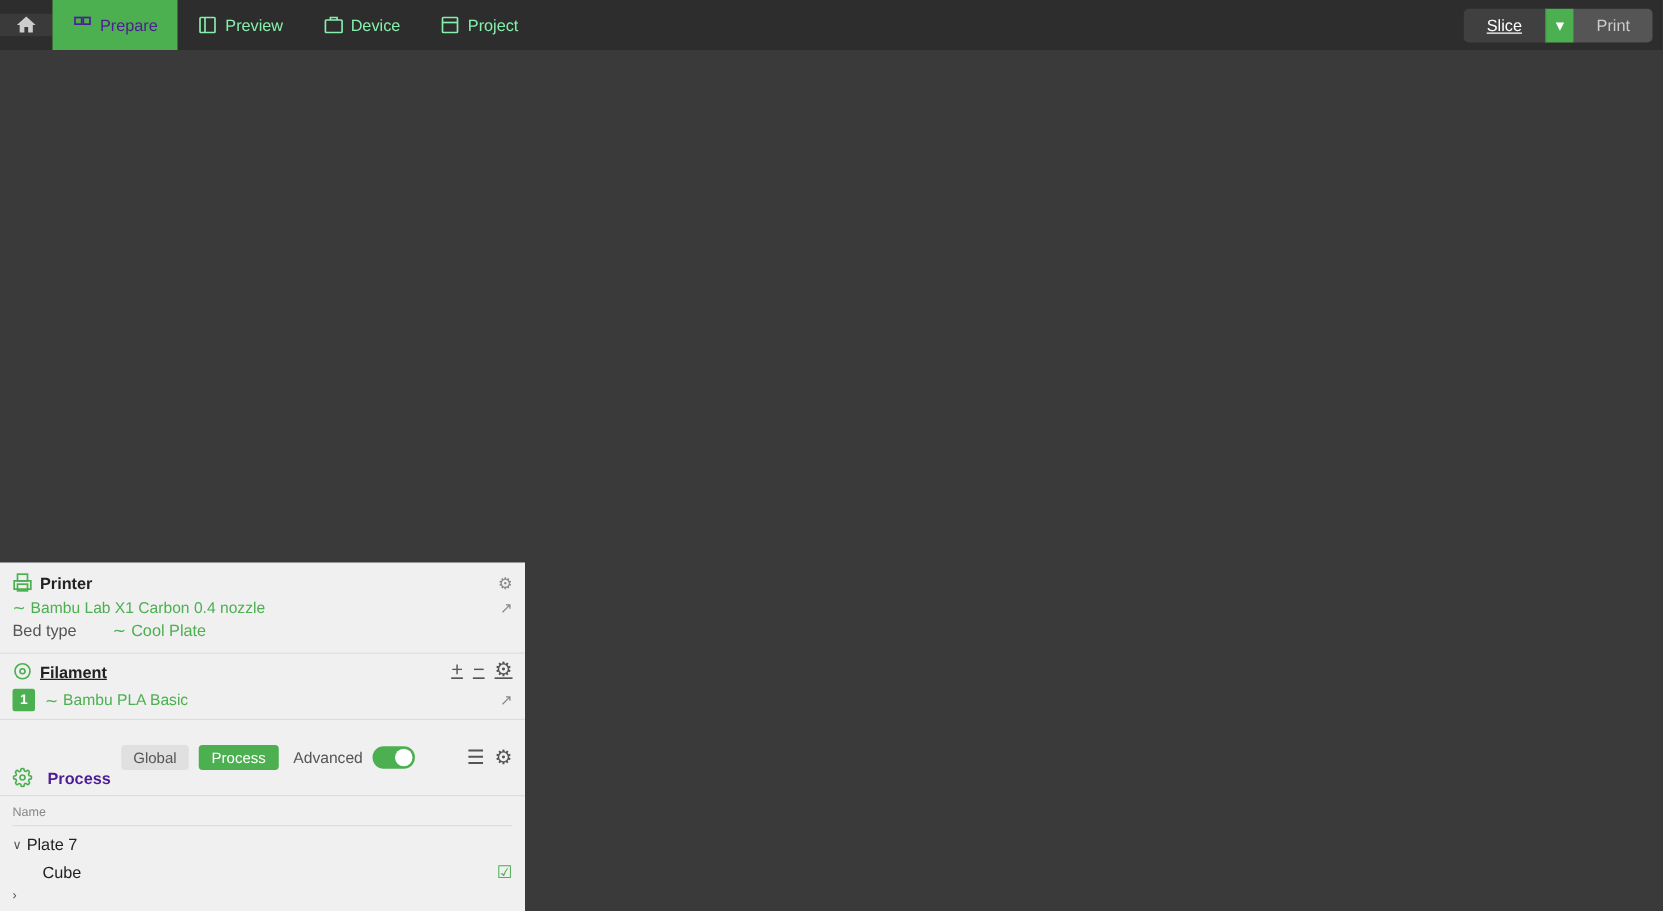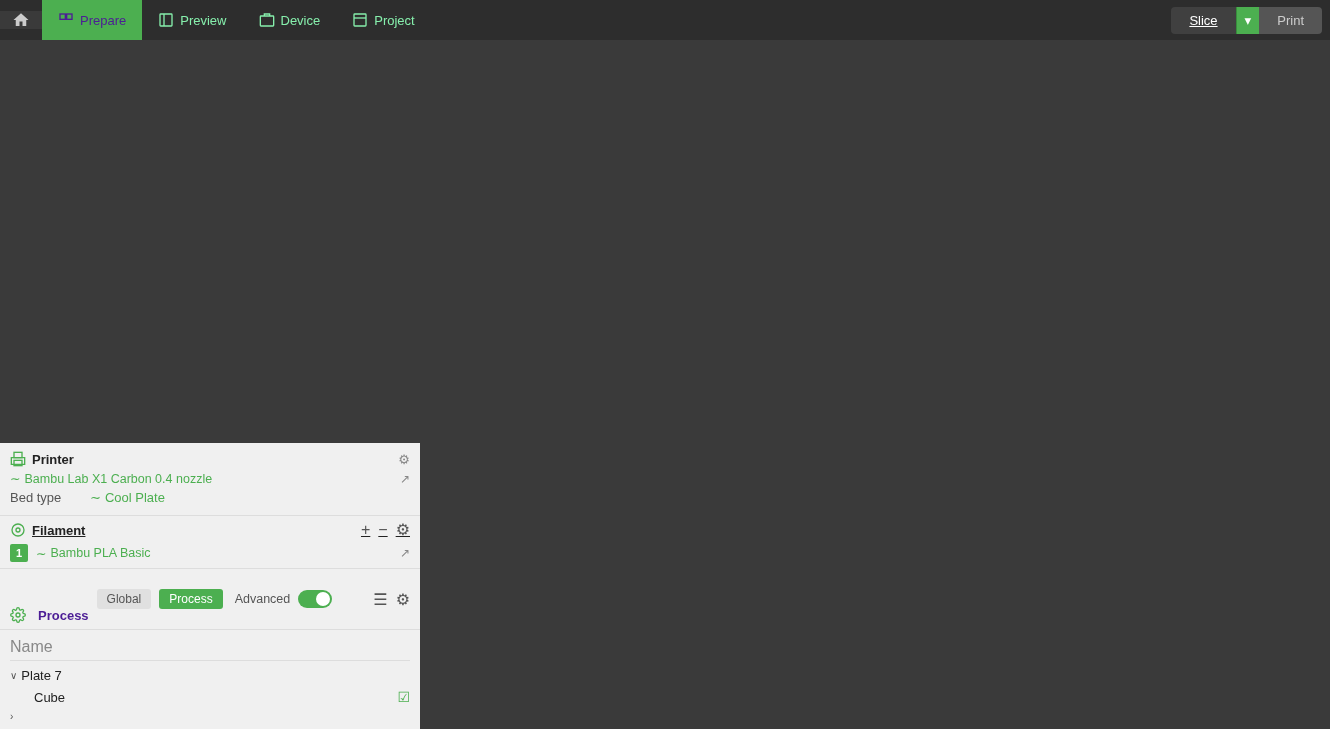--- a/index.html
+++ b/index.html
@@ -55,21 +55,21 @@
     .advanced-label { color: #555; font-size: 12.5px; margin-left: 4px; }
     .toggle { position: relative; display: inline-block; width: 34px; height: 18px; }
     .toggle input { opacity: 0; width: 0; height: 0; }
     .toggle-slider { position: absolute; cursor: pointer; top: 0; left: 0; right: 0; bottom: 0; background: #4caf50; border-radius: 18px; transition: 0.3s; }
     .toggle-slider:before { position: absolute; content: ""; height: 14px; width: 14px; left: 2px; bottom: 2px; background: white; border-radius: 50%; transition: 0.3s; transform: translateX(16px); }
     .process-right-icons { display: flex; gap: 8px; margin-left: auto; align-items: center; }
     .icon-small { color: #555; cursor: pointer; font-size: 16px; }
 
     
     .obj-list { padding: 4px 10px; flex: 1; }
-    .obj-list-header { font-size: 16px; color: #888; padding: 4px 0; border-bottom: 1px solid #ddd; margin-bottom: 4px; }
+    .obj-list-header { font-size: 10px; color: #888; padding: 4px 0; border-bottom: 1px solid #ddd; margin-bottom: 4px; }
     .obj-item { display: flex; align-items: center; padding: 3px 0; font-size: 13px; color: #222; cursor: pointer; }
     .obj-item .indent1 { margin-left: 12px; }
     .chevron { font-size: 10px; color: #555; margin-right: 4px; }
     .obj-name { flex: 1; }
     .checkbox-icon { color: #4caf50; font-size: 14px; }
 
     
     .viewport { flex: 1; position: relative; background: #4a4a4a; overflow: hidden; }
     .grid-bg { position: absolute; inset: 0; background-image: 
       linear-gradient(rgba(255,255,255,0.08) 1px, transparent 1px),

